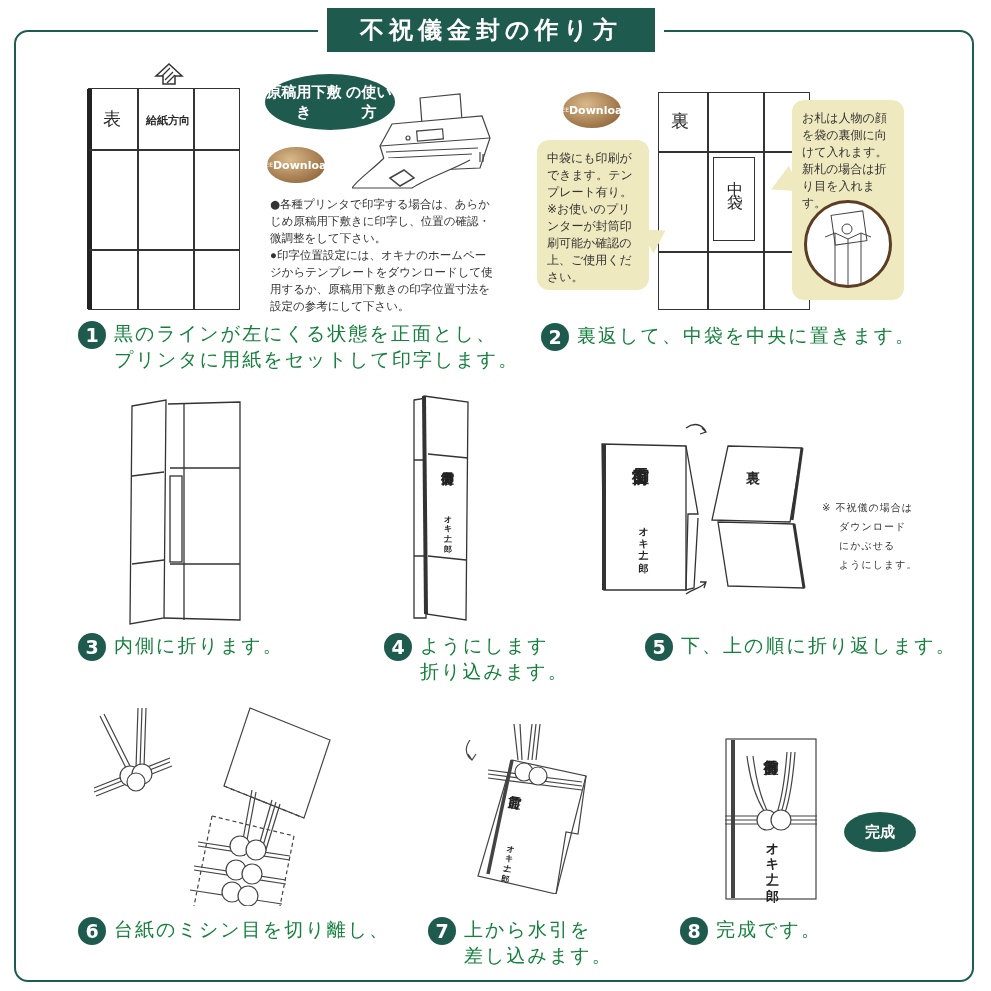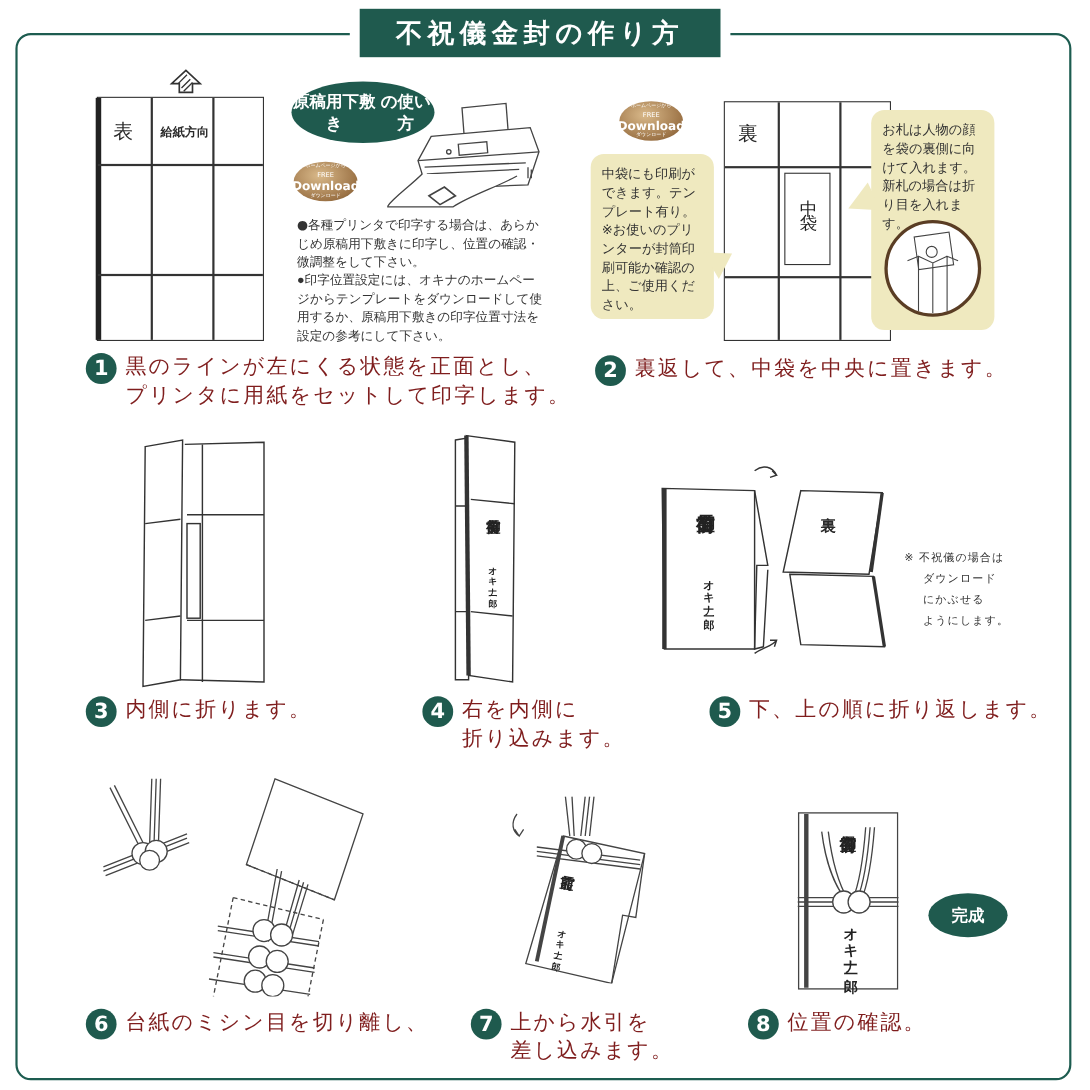--- a/index.html
+++ b/index.html
@@ -13,27 +13,27 @@
   .title-mask { position:absolute; left:318px; top:26px; width:346px; height:8px; background:#fff; }
   .abs { position:absolute; }
   .sheet { position:absolute; border:1.5px solid #333; background:#fff; box-sizing:border-box; }
   .vline { position:absolute; width:1.5px; background:#333; }
   .hline { position:absolute; height:1.5px; background:#333; }
   .thick { position:absolute; width:5px; background:#222; }
   .step { position:absolute; display:flex; align-items:flex-start; gap:8px; }
   .num { width:28px; height:28px; border-radius:50%; background:#1f5a4e; color:#fff;
          font-weight:bold; font-size:19px; display:flex; align-items:center; justify-content:center;
          flex-shrink:0; margin-top:1px; }
-  .step-text { font-size:19px; line-height:26px; letter-spacing:2px; color:#7f1d1d; }
+  .step-text { font-size:19px; line-height:26px; letter-spacing:2px; color:#15803d; }
   .oval { position:absolute; background:#1f5a4e; color:#fff; border-radius:50%;
           display:flex; align-items:center; justify-content:center; text-align:center; font-weight:bold; }
   .badge { position:absolute; border-radius:50%;
            background:radial-gradient(ellipse at 40% 35%, #d9b98a, #9c7346 70%, #6e4d2b);
            color:#fff; text-align:center; font-size:6px; line-height:8px;
-           display:flex; flex-direction:column; align-items:center; justify-content:center; }
+           display:flex; flex-direction:row; align-items:center; justify-content:center; }
   .badge .dl { font-size:11px; font-weight:bold; line-height:11px; }
   .note { position:absolute; font-size:11.5px; line-height:17px; color:#333; }
   .bubble { position:absolute; background:#efe9bf; border-radius:12px; font-size:12px;
             line-height:17px; color:#333; padding:10px 10px; box-sizing:border-box; }
   .vtext { writing-mode:vertical-rl; position:absolute; font-family:"DejaVu Serif", serif;
            color:#222; font-weight:bold; }
   .small-note { position:absolute; font-size:10px; line-height:19px; color:#333; letter-spacing:1px; }
 </style>
 </head>
 <body>
@@ -147,21 +147,21 @@
     <path d="M14 4 L58 10 L56 228 L16 222 Z" fill="#fff"></path>
     <path d="M14 4 L16 222" stroke-width="4"></path>
     <path d="M18 62 L58 66 M18 164 L56 168 M4 68 L14 68 M4 164 L14 164"></path>
   </svg>
   <span class="vtext" style="left:28px;top:70px;font-size:13px;">御霊前</span>
   <span class="vtext" style="left:32px;top:118px;font-size:8px;">オキナ一郎</span>
 </div>
 <div class="step" style="left:384px;top:632px;">
   <div class="num">4</div>
   <div class="step-text">
-    <div>右を内側に</div>
+    <div>ようにします</div>
     <div>折り込みます。</div>
   </div>
 </div>
 
 <div class="abs" style="left:598px;top:418px;width:215px;height:185px;">
   <svg width="215" height="185" viewBox="0 0 215 185" fill="none" stroke="#333" stroke-width="1.3">
     <path d="M88 10 C 96 4, 104 6, 108 14 M104 10 L108 14 L102 16"></path>
     <path d="M88 176 C 96 170, 104 170, 108 164 M102 164 L108 164 L106 170"></path>
     <path d="M4 26 L88 28 L88 172 L6 172 Z" fill="#fff"></path>
     <path d="M6 26 L6 172" stroke-width="4"></path>
@@ -243,14 +243,14 @@
     <path d="M0 78 L92 78 M0 82 L92 82 M0 86 L92 86"></path>
     <circle cx="42" cy="82" r="10" fill="#fff"></circle>
       <circle cx="56" cy="82" r="10" fill="#fff"></circle>
   </svg>
   <span class="vtext" style="left:36px;top:10px;font-size:15px;">御霊前</span>
   <span class="vtext" style="left:38px;top:96px;font-size:13px;">オキナ一郎</span>
 </div>
 <div class="oval" style="left:844px;top:812px;width:72px;height:40px;font-size:15px;">完成</div>
 <div class="step" style="left:680px;top:916px;">
   <div class="num">8</div>
-  <div class="step-text">位置の確認。</div>
+  <div class="step-text">完成です。</div>
 </div>
 
 </body></html>

